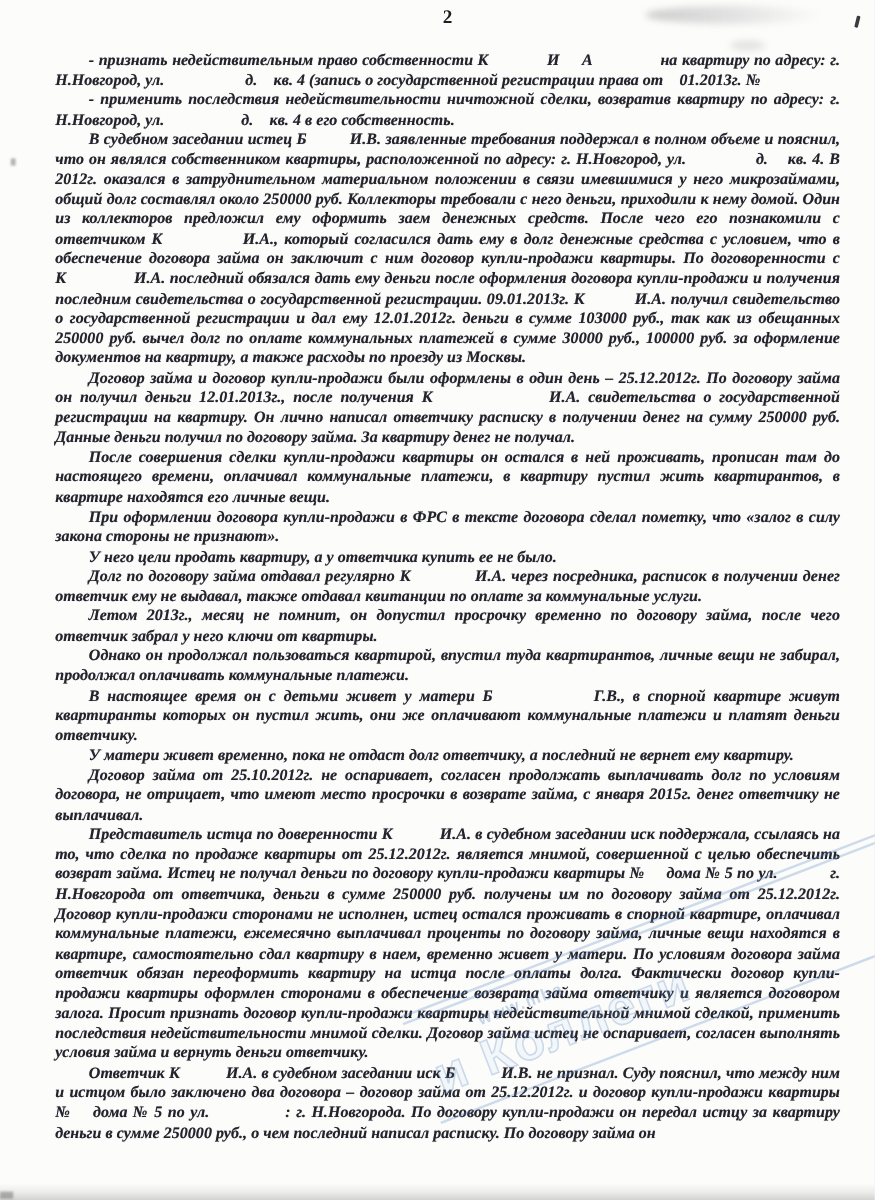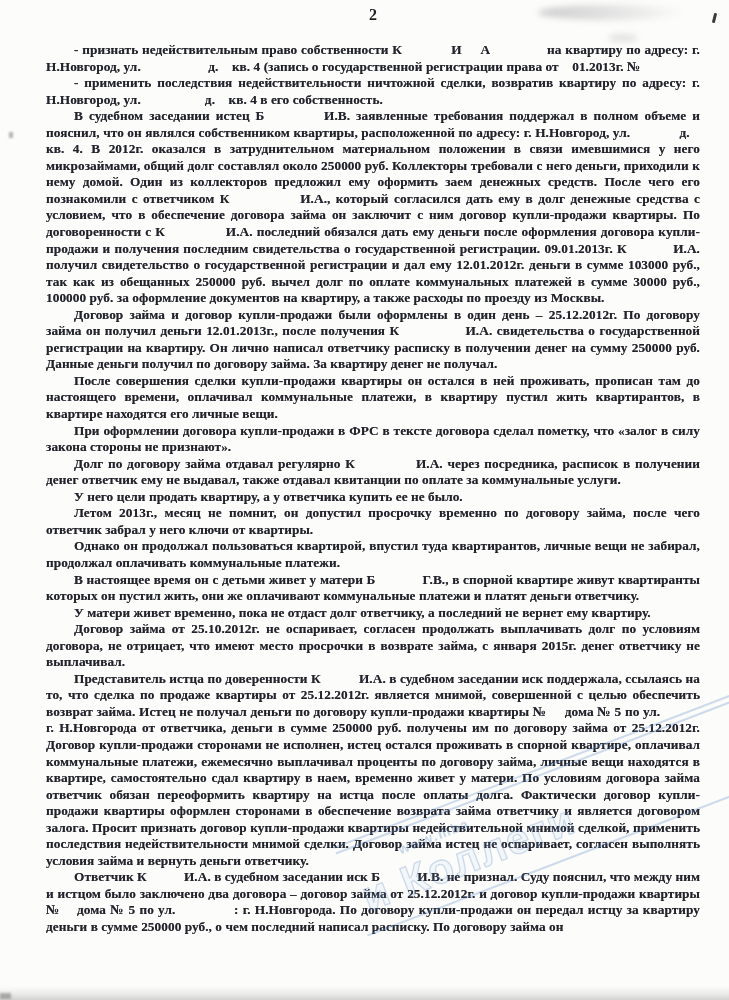--- a/index.html
+++ b/index.html
@@ -25,21 +25,21 @@
     position: absolute;
     left: 46px; top: 42px; width: 654px;
     font-size: 13.3px;
     line-height: 16.55px;
     font-weight: bold;
     color: #23232c;
     text-align: justify;
     letter-spacing: 0.05px;
     text-shadow: 0 0 0.6px rgba(35,35,55,0.55);
   }
-  .body-text p { margin: 0; text-indent: 28px; }
+  .body-text p { margin: 0; text-indent: 28px; font-style: italic; }
 
   
   .watermark {
     position: absolute;
     left: 388px; top: 822px; width: 560px;
     transform: rotate(-21deg);
     transform-origin: 40px 160px;
     opacity: 0.55;
     pointer-events: none;
     font-family: "Liberation Sans", sans-serif;
@@ -106,22 +106,22 @@
 
   <div class="page-number">2</div>
 
   <div class="body-text">
       <p>- признать недействительным право собственности К&nbsp;&nbsp;&nbsp;&nbsp;&nbsp;&nbsp;&nbsp;&nbsp;&nbsp;&nbsp;&nbsp;&nbsp; И&nbsp;&nbsp;&nbsp;&nbsp; А&nbsp;&nbsp;&nbsp;&nbsp;&nbsp;&nbsp;&nbsp;&nbsp;&nbsp;&nbsp;&nbsp;&nbsp;&nbsp;&nbsp; на квартиру по адресу: г. Н.Новгород, ул. &nbsp;&nbsp;&nbsp;&nbsp;&nbsp;&nbsp;&nbsp;&nbsp;&nbsp;&nbsp;&nbsp;&nbsp;&nbsp;&nbsp;&nbsp;&nbsp;&nbsp;&nbsp; д.&nbsp;&nbsp;&nbsp; кв. 4 (запись о государственной регистрации права от &nbsp;&nbsp; 01.2013г. №</p>
       <p>- применить последствия недействительности ничтожной сделки, возвратив квартиру по адресу: г. Н.Новгород, ул. &nbsp;&nbsp;&nbsp;&nbsp;&nbsp;&nbsp;&nbsp;&nbsp;&nbsp;&nbsp;&nbsp;&nbsp;&nbsp;&nbsp;&nbsp;&nbsp;&nbsp; д. &nbsp;&nbsp; кв. 4 в его собственность.</p>
       <p>В судебном заседании истец Б&nbsp;&nbsp;&nbsp;&nbsp;&nbsp;&nbsp;&nbsp;&nbsp;&nbsp; И.В. заявленные требования поддержал в полном объеме и пояснил, что он являлся собственником квартиры, расположенной по адресу: г. Н.Новгород, ул. &nbsp;&nbsp;&nbsp;&nbsp;&nbsp;&nbsp;&nbsp;&nbsp;&nbsp;&nbsp;&nbsp;&nbsp; д. &nbsp;&nbsp; кв. 4. В 2012г. оказался в затруднительном материальном положении в связи имевшимися у него микрозаймами, общий долг составлял около 250000 руб. Коллекторы требовали с него деньги, приходили к нему домой. Один из коллекторов предложил ему оформить заем денежных средств. После чего его познакомили с ответчиком К&nbsp;&nbsp;&nbsp;&nbsp;&nbsp;&nbsp;&nbsp;&nbsp;&nbsp;&nbsp;&nbsp;&nbsp; И.А., который согласился дать ему в долг денежные средства с условием, что в обеспечение договора займа он заключит с ним договор купли-продажи квартиры. По договоренности с К&nbsp;&nbsp;&nbsp;&nbsp;&nbsp;&nbsp;&nbsp;&nbsp;&nbsp;&nbsp;&nbsp;&nbsp;&nbsp;&nbsp; И.А. последний обязался дать ему деньги после оформления договора купли-продажи и получения последним свидетельства о государственной регистрации. 09.01.2013г. К&nbsp;&nbsp;&nbsp;&nbsp;&nbsp;&nbsp;&nbsp;&nbsp;&nbsp;&nbsp; И.А. получил свидетельство о государственной регистрации и дал ему 12.01.2012г. деньги в сумме 103000 руб., так как из обещанных 250000 руб. вычел долг по оплате коммунальных платежей в сумме 30000 руб., 100000 руб. за оформление документов на квартиру, а также расходы по проезду из Москвы.</p>
       <p>Договор займа и договор купли-продажи были оформлены в один день – 25.12.2012г. По договору займа он получил деньги 12.01.2013г., после получения К&nbsp;&nbsp;&nbsp;&nbsp;&nbsp;&nbsp;&nbsp;&nbsp;&nbsp;&nbsp;&nbsp;&nbsp;&nbsp;&nbsp; И.А. свидетельства о государственной регистрации на квартиру. Он лично написал ответчику расписку в получении денег на сумму 250000 руб. Данные деньги получил по договору займа. За квартиру денег не получал.</p>
       <p>После совершения сделки купли-продажи квартиры он остался в ней проживать, прописан там до настоящего времени, оплачивал коммунальные платежи, в квартиру пустил жить квартирантов, в квартире находятся его личные вещи.</p>
       <p>При оформлении договора купли-продажи в ФРС в тексте договора сделал пометку, что «залог в силу закона стороны не признают».</p>
+      <p>У него цели продать квартиру, а у ответчика купить ее не было.</p>
       <p>Долг по договору займа отдавал регулярно К&nbsp;&nbsp;&nbsp;&nbsp;&nbsp;&nbsp;&nbsp;&nbsp;&nbsp;&nbsp;&nbsp;&nbsp; И.А. через посредника, расписок в получении денег ответчик ему не выдавал, также отдавал квитанции по оплате за коммунальные услуги.</p>
-      <p>У него цели продать квартиру, а у ответчика купить ее не было.</p>
       <p>Летом 2013г., месяц не помнит, он допустил просрочку временно по договору займа, после чего ответчик забрал у него ключи от квартиры.</p>
       <p>Однако он продолжал пользоваться квартирой, впустил туда квартирантов, личные вещи не забирал, продолжал оплачивать коммунальные платежи.</p>
       <p>В настоящее время он с детьми живет у матери Б&nbsp;&nbsp;&nbsp;&nbsp;&nbsp;&nbsp;&nbsp;&nbsp;&nbsp;&nbsp;&nbsp;&nbsp; Г.В., в спорной квартире живут квартиранты которых он пустил жить, они же оплачивают коммунальные платежи и платят деньги ответчику.</p>
       <p>У матери живет временно, пока не отдаст долг ответчику, а последний не вернет ему квартиру.</p>
       <p>Договор займа от 25.10.2012г. не оспаривает, согласен продолжать выплачивать долг по условиям договора, не отрицает, что имеют место просрочки в возврате займа, с января 2015г. денег ответчику не выплачивал.</p>
       <p>Представитель истца по доверенности К&nbsp;&nbsp;&nbsp;&nbsp;&nbsp;&nbsp;&nbsp;&nbsp;&nbsp;&nbsp; И.А. в судебном заседании иск поддержала, ссылаясь на то, что сделка по продаже квартиры от 25.12.2012г. является мнимой, совершенной с целью обеспечить возврат займа. Истец не получал деньги по договору купли-продажи квартиры №&nbsp;&nbsp;&nbsp;&nbsp; дома № 5 по ул. &nbsp;&nbsp;&nbsp;&nbsp;&nbsp;&nbsp;&nbsp;&nbsp;&nbsp;&nbsp; г. Н.Новгорода от ответчика, деньги в сумме 250000 руб. получены им по договору займа от 25.12.2012г. Договор купли-продажи сторонами не исполнен, истец остался проживать в спорной квартире, оплачивал коммунальные платежи, ежемесячно выплачивал проценты по договору займа, личные вещи находятся в квартире, самостоятельно сдал квартиру в наем, временно живет у матери. По условиям договора займа ответчик обязан переоформить квартиру на истца после оплаты долга. Фактически договор купли-продажи квартиры оформлен сторонами в обеспечение возврата займа ответчику и является договором залога. Просит признать договор купли-продажи квартиры недействительной мнимой сделкой, применить последствия недействительности мнимой сделки. Договор займа истец не оспаривает, согласен выполнять условия займа и вернуть деньги ответчику.</p>
       <p>Ответчик К&nbsp;&nbsp;&nbsp;&nbsp;&nbsp;&nbsp;&nbsp;&nbsp;&nbsp;&nbsp; И.А. в судебном заседании иск Б&nbsp;&nbsp;&nbsp;&nbsp;&nbsp;&nbsp;&nbsp;&nbsp;&nbsp;&nbsp; И.В. не признал. Суду пояснил, что между ним и истцом было заключено два договора – договор займа от 25.12.2012г. и договор купли-продажи квартиры №&nbsp;&nbsp;&nbsp; дома № 5 по ул. &nbsp;&nbsp;&nbsp;&nbsp;&nbsp;&nbsp;&nbsp;&nbsp;&nbsp;&nbsp;&nbsp;&nbsp; : г. Н.Новгорода. По договору купли-продажи он передал истцу за квартиру деньги в сумме 250000 руб., о чем последний написал расписку. По договору займа он</p>
     </div>
 
   <div class="watermark">

